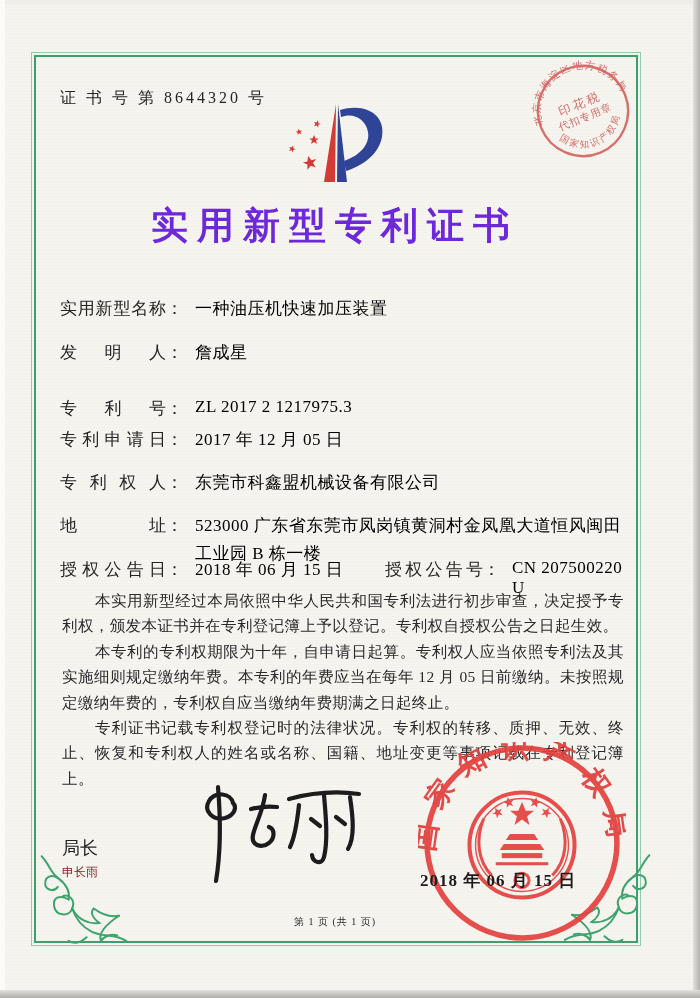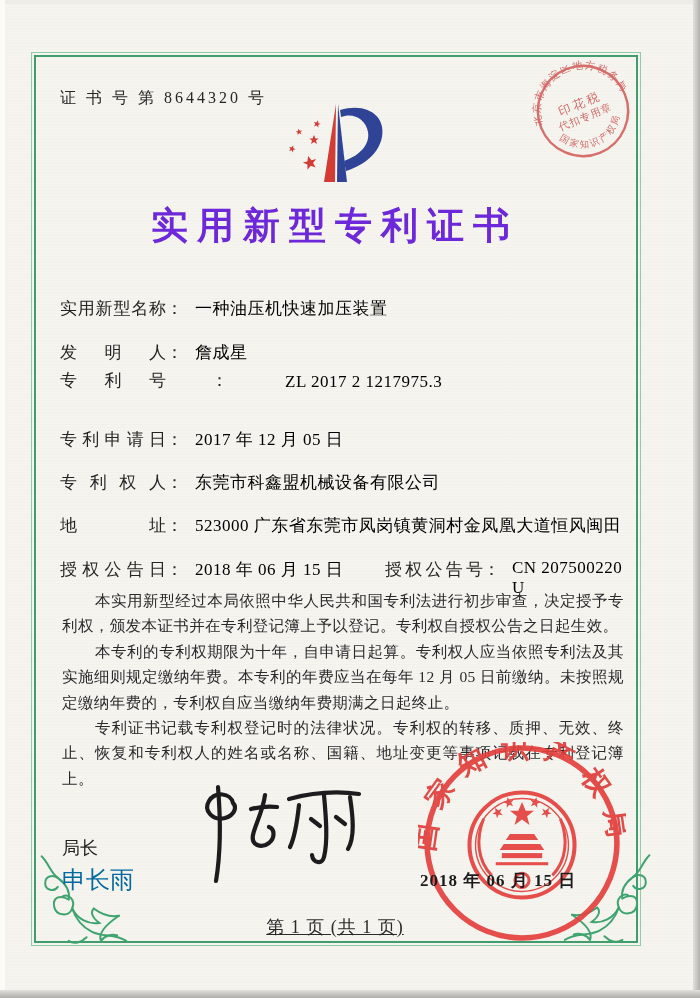--- a/index.html
+++ b/index.html
@@ -31,51 +31,51 @@
   .corner-ornament.bl{left:38px;top:853px;transform:scaleX(-1);}
 
   .cert-no{position:absolute;left:60px;top:88px;font-size:16px;letter-spacing:3px;color:#262626;}
 
   .logo{position:absolute;left:283px;top:100px;width:115px;height:92px;}
 
   .title{position:absolute;left:31px;top:201px;width:608px;text-align:center;
     font-size:37px;font-weight:bold;letter-spacing:9px;color:#6d28d9;}
 
   .fields{position:absolute;left:60px;top:297px;width:570px;font-size:17px;}
-  .f-row{position:absolute;left:0;display:flex;align-items:flex-end;white-space:nowrap;}
+  .f-row{position:absolute;left:0;display:flex;align-items:flex-start;white-space:nowrap;}
   .f-row.r1{top:0;}
   .f-row.r2{top:44px;}
-  .f-row.r3{top:72px;gap:45px;}
+  .f-row.r3{top:100px;}
   .f-row.r4{top:131px;}
   .f-row.r5{top:174px;}
   .f-row.r6{top:217px;}
   .f-row.r7{top:261px;width:570px;}
   .f-label{display:inline-block;width:106px;text-align:justify;text-align-last:justify;color:#242424;}
   .f-colon{margin-right:12px;color:#242424;}
   .f-value{color:#000000;letter-spacing:0.5px;white-space:normal;}
   .addr-l2{display:block;margin-top:5px;}
   .grant-no{position:absolute;left:325px;top:0;display:flex;white-space:nowrap;}
 
   .body-text{position:absolute;left:62px;top:588px;width:562px;
     font-size:15.5px;line-height:25.4px;color:#2a2a2c;text-align:justify;letter-spacing:0.4px;}
   .body-text p{margin:0;text-indent:33px;}
 
   .signer-title{position:absolute;left:62px;top:836px;font-size:18px;color:#222;font-family:Liberation Serif, serif;}
-  .signer-name{position:absolute;left:62px;top:864px;font-size:24px;color:#0369a1;text-align:center;}
+  .signer-name{position:absolute;left:62px;top:864px;font-size:12px;color:#7f1d1d;text-align:center;}
   .signature{position:absolute;left:185px;top:781px;width:195px;height:108px;}
 
   .seal{position:absolute;left:418px;top:742px;width:208px;height:202px;opacity:0.92;}
   .seal-date{position:absolute;left:420px;top:869px;font-size:17px;font-weight:bold;
     letter-spacing:1px;color:#1c1c1c;}
 
   .tax-stamp{position:absolute;left:534px;top:62px;width:98px;height:98px;
     transform:rotate(-22deg);opacity:0.9;}
 
   .footer{position:absolute;left:31px;top:915px;width:608px;text-align:center;
-    font-size:18px;color:#2a2a2a;letter-spacing:1px;text-decoration:underline;}
+    font-size:10px;color:#2a2a2a;letter-spacing:1px;}
 </style>
 </head>
 <body>
 
 <div class="paper-texture"></div>
 
 <div class="frame">
   <div class="frame-inner"></div>
 </div>
 
@@ -144,21 +144,21 @@
       <span class="f-value">2017 年 12 月 05 日</span>
   </div>
   <div class="f-row r5">
     <span class="f-label">专利权人</span>
       <span class="f-colon">：</span>
       <span class="f-value">东莞市科鑫盟机械设备有限公司</span>
   </div>
   <div class="f-row r6">
     <span class="f-label">地址</span>
       <span class="f-colon">：</span>
-      <span class="f-value"><span>523000 广东省东莞市凤岗镇黄洞村金凤凰大道恒风闽田</span></span>
+      <span class="f-value"><span>523000 广东省东莞市凤岗镇黄洞村金凤凰大道恒风闽田</span><span class="addr-l2">工业园 B 栋一楼</span></span>
   </div>
   <div class="f-row r7">
     <span class="f-label">授权公告日</span>
       <span class="f-colon">：</span>
       <span class="f-value">2018 年 06 月 15 日</span>
     <span class="grant-no">
       <span class="f-label">授权公告号</span>
         <span class="f-colon">：</span>
         <span class="f-value">CN 207500220 U</span>
     </span>

